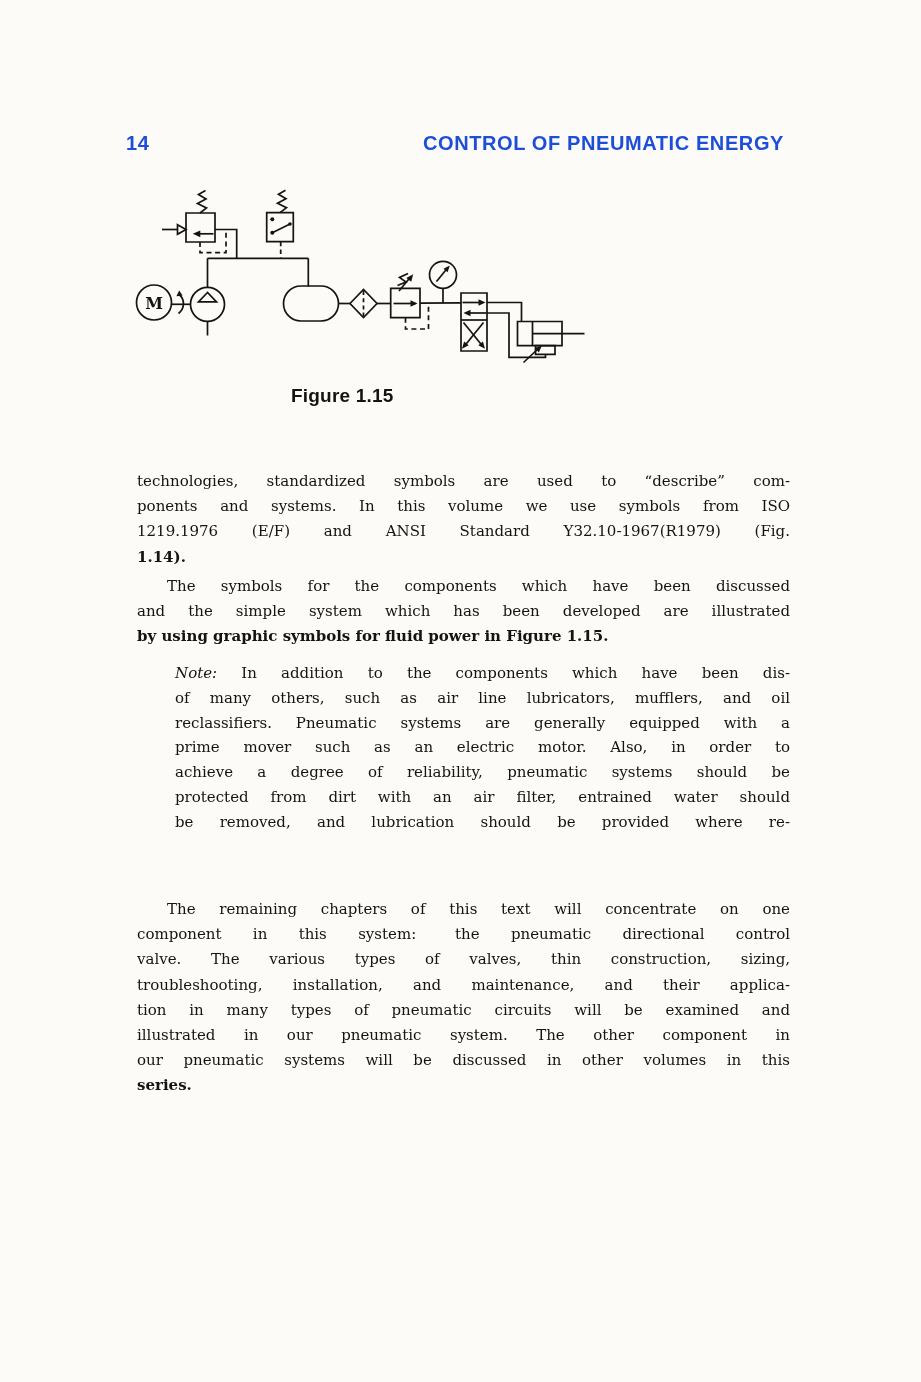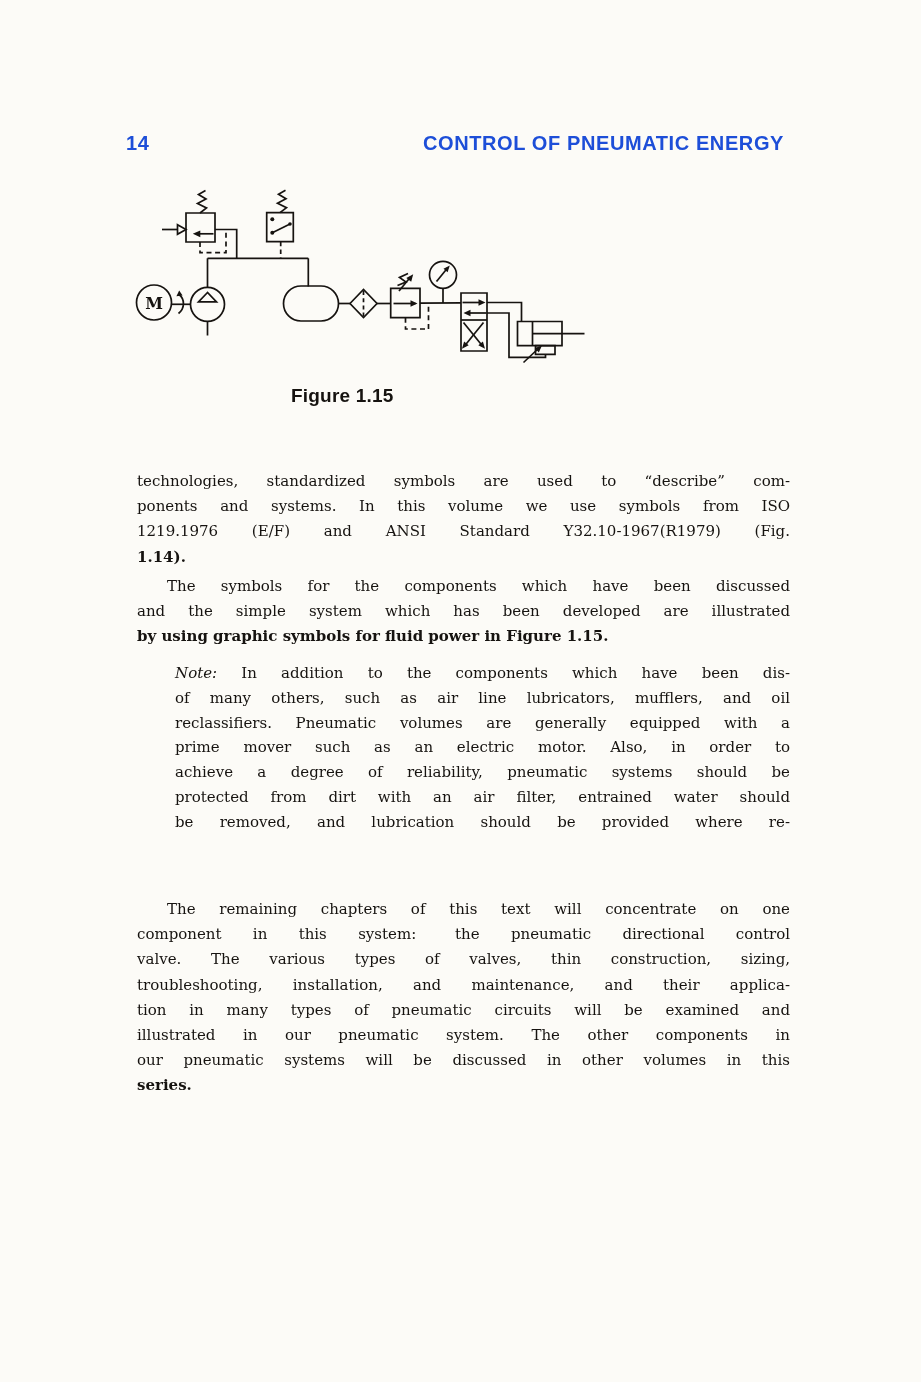--- a/index.html
+++ b/index.html
@@ -156,29 +156,29 @@
 
 <div class="abs col" id="para2">
   <div class="jl ind">The symbols for the components which have been discussed</div>
   <div class="jl">and the simple system which has been developed are illustrated</div>
   <div class="jl end">by using graphic symbols for fluid power in Figure 1.15.</div>
 </div>
 
 <div class="abs col" id="note-block">
   <div class="jl"><span class="it">Note:</span><span> In addition to the components which have been dis-</span></div>
   <div class="jl">of many others, such as air line lubricators, mufflers, and oil</div>
-  <div class="jl">reclassifiers. Pneumatic volumes are generally equipped with a</div>
+  <div class="jl">reclassifiers. Pneumatic systems are generally equipped with a</div>
   <div class="jl">prime mover such as an electric motor. Also, in order to</div>
   <div class="jl">achieve a degree of reliability, pneumatic systems should be</div>
   <div class="jl">protected from dirt with an air filter, entrained water should</div>
   <div class="jl">be removed, and lubrication should be provided where re-</div>
 </div>
 
 <div class="abs col" id="para4">
   <div class="jl ind">The remaining chapters of this text will concentrate on one</div>
   <div class="jl">component in this system:  the pneumatic directional control</div>
   <div class="jl">valve. The various types of valves, thin construction, sizing,</div>
   <div class="jl">troubleshooting, installation, and maintenance, and their applica-</div>
   <div class="jl">tion in many types of pneumatic circuits will be examined and</div>
-  <div class="jl">illustrated in our pneumatic system. The other components in</div>
+  <div class="jl">illustrated in our pneumatic system. The other component in</div>
   <div class="jl">our pneumatic systems will be discussed in other volumes in this</div>
   <div class="jl end">series.</div>
 </div>
 
 </body></html>

